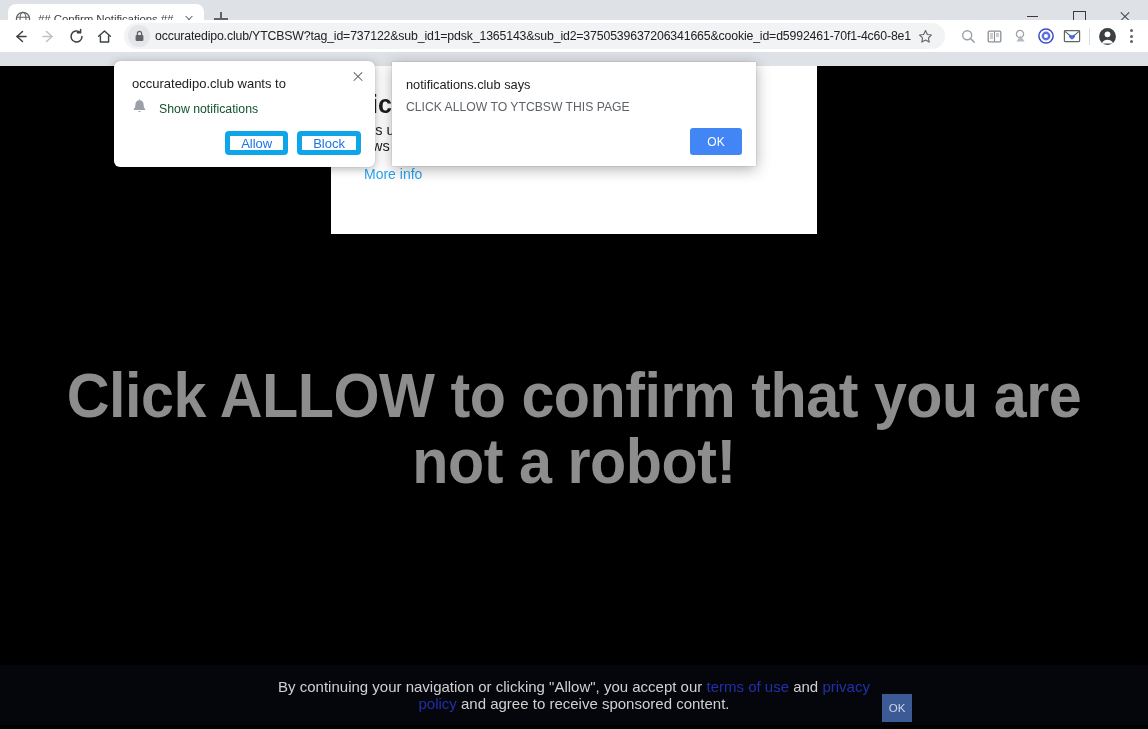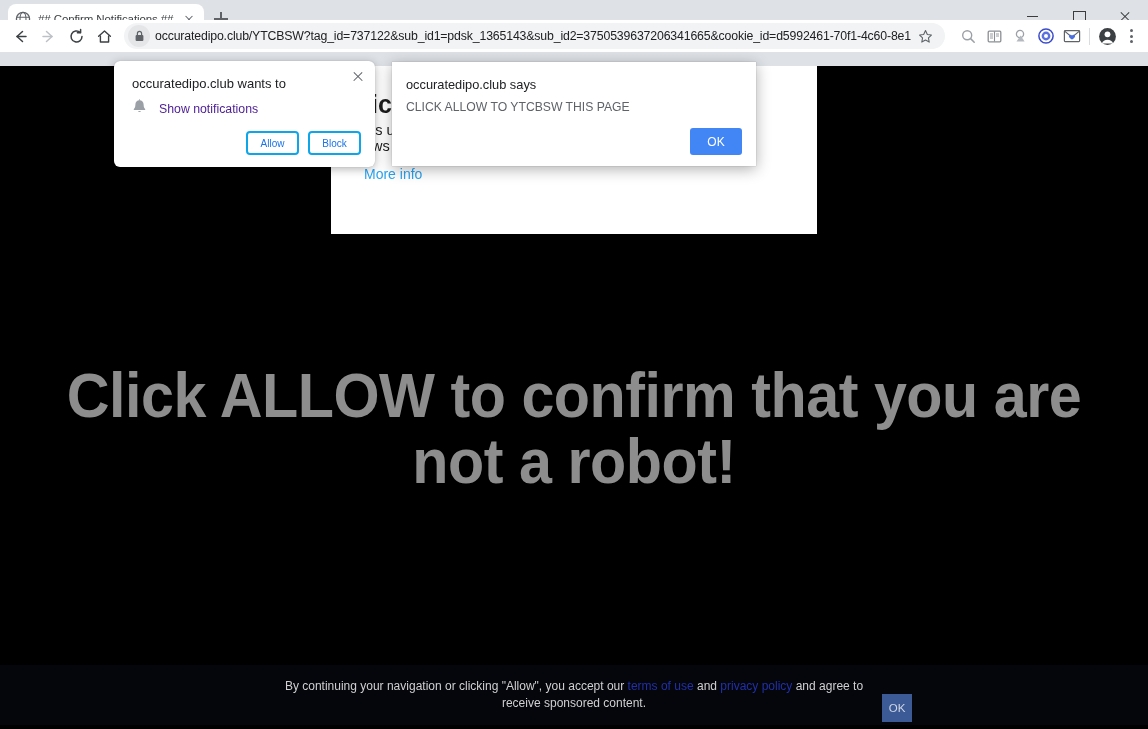--- a/index.html
+++ b/index.html
@@ -312,21 +312,21 @@
     height: 60px;
     background: #05060c;
     display: flex;
     align-items: center;
     justify-content: center;
     z-index: 20;
   }
   .consent-text {
     width: 600px;
     text-align: center;
-    font-size: 12px;
+    font-size: 15px;
     line-height: 17px;
     color: #d0d0d0;
   }
   .consent-text a {
     color: #2130a8;
     text-decoration: none;
   }
   .consent-ok {
     position: absolute;
     left: 882px;
@@ -362,21 +362,21 @@
   }
   .perm-row {
     position: absolute;
     left: 18px; top: 38px;
     display: flex;
     align-items: center;
     gap: 12px;
   }
   .perm-row-label {
     font-size: 12.3px;
-    color: #4c1d95;
+    color: #14532d;
   }
   .perm-close {
     position: absolute;
     right: 8px; top: 7px;
     width: 18px; height: 18px;
   }
   .perm-close::before, .perm-close::after {
     content: "";
     position: absolute;
     left: 3px; top: 8.4px;
@@ -391,24 +391,24 @@
     right: 14px;
     bottom: 12px;
     display: flex;
     gap: 9px;
   }
   .perm-btn {
     min-width: 53px;
     height: 24px;
     padding: 0 11px;
     background: #fff;
-    border: 2px solid #0ea5e9;
+    border: 5px solid #0ea5e9;
     border-radius: 4px;
     color: #1a73e8;
-    font-size: 10px;
+    font-size: 13px;
     font-family: "Liberation Sans", sans-serif;
     display: flex;
     align-items: center;
     justify-content: center;
     cursor: pointer;
   }
 
   
   .js-alert {
     position: absolute;
@@ -618,18 +618,18 @@
       </span>
       <span class="perm-row-label">Show notifications</span>
     </div>
     <div class="perm-actions">
       <button class="perm-btn">Allow</button>
       <button class="perm-btn">Block</button>
     </div>
   </div>
 
   <div class="js-alert">
-    <div class="alert-origin">occuratedipo.club says</div>
+    <div class="alert-origin">notifications.club says</div>
     <div class="alert-message">CLICK ALLOW TO YTCBSW THIS PAGE</div>
     <button class="alert-ok">OK</button>
   </div>
 
 </div>
 
 </body></html>

